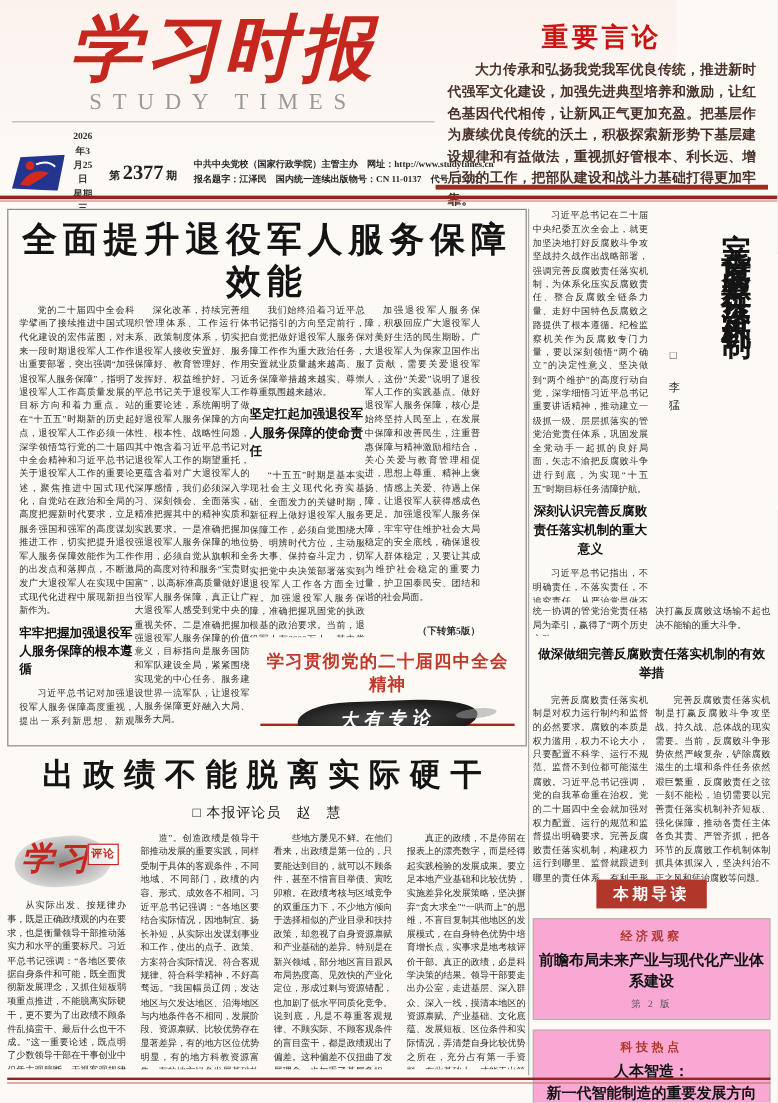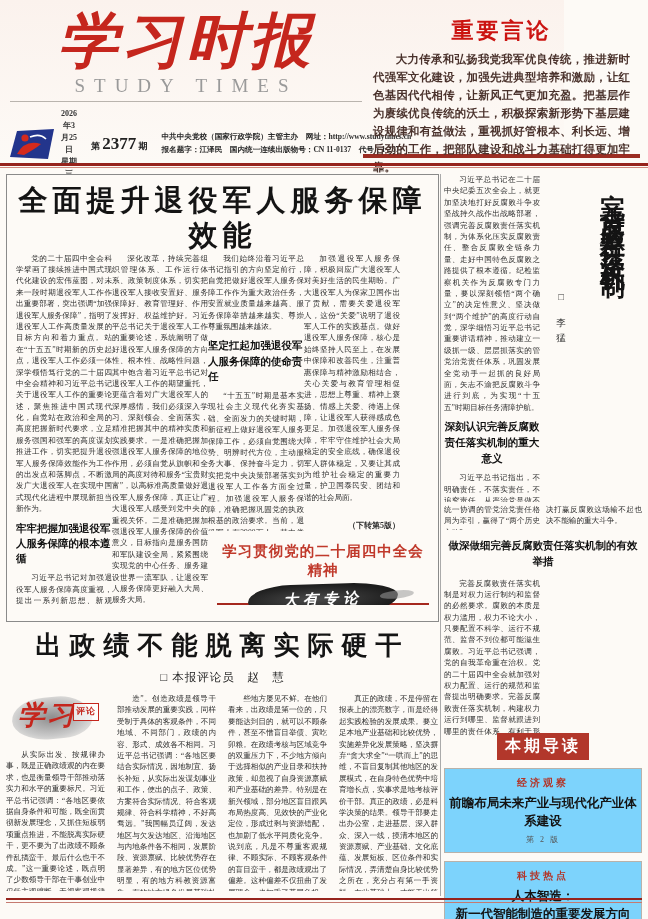--- a/index.html
+++ b/index.html
@@ -90,22 +90,22 @@
               letter-spacing:8px; line-height:1.3; margin-right:14px; }
   .vauthor{ position:absolute; left:8px; top:118px; writing-mode:vertical-rl; font-size:9.5px;
             color:#333; letter-spacing:3px; }
   .r-bridge{ display:flex; gap:6px; height:26px; overflow:hidden; margin-top:2px; }
   .r-sub{ margin:8px 4px; }
   .r-row2{ display:flex; gap:6px; height:158px; overflow:hidden; }
 
   
   .guide{ position:absolute; left:444px; top:733px; width:198px; }
   .guide-header{ width:92px; margin:0 auto; background:#b2372b; color:#fff; text-align:center;
-                 font-size:16px; font-weight:bold; letter-spacing:3px; padding:3px 0; }
-  .guide-box{ border:1px solid #b9b2aa; background:#7dd3fc; margin-top:8px; padding:7px 4px;
+                 font-size:13px; font-weight:bold; letter-spacing:3px; padding:3px 0; }
+  .guide-box{ border:1px solid #b9b2aa; background:#f9a8d4; margin-top:8px; padding:7px 4px;
               text-align:center; }
   .guide-section{ color:#b2372b; font-size:10px; font-weight:bold; letter-spacing:3px; margin-bottom:4px; }
   .guide-title{ font-size:12.5px; font-weight:bold; color:#141414; line-height:1.45; }
   .guide-page{ font-size:8px; color:#555; margin-top:4px; letter-spacing:2px; }
 
   .bottom-rule{ position:absolute; left:6px; top:898px; width:636px; height:5px;
                 border-top:2px solid #96231c; border-bottom:1px solid #c57a70; }
 </style>
 </head>
 <body>
@@ -222,20 +222,24 @@
     </div>
     <div class="r-bridge">
       <div class="rcol">统一协调的管党治党责任格局为牵引，赢得了“两个历史主动”。</div>
       <div class="rcol">决打赢反腐败这场输不起也决不能输的重大斗争。</div>
     </div>
     <div class="r-sub">做深做细完善反腐败责任落实机制的有效举措</div>
     <div class="r-row2">
       <div class="rcol">
         <p>完善反腐败责任落实机制是对权力运行制约和监督的必然要求。腐败的本质是权力滥用，权力不论大小，只要配置不科学、运行不规范、监督不到位都可能滋生腐败。习近平总书记强调，党的自我革命重在治权。党的二十届四中全会就加强对权力配置、运行的规范和监督提出明确要求。完善反腐败责任落实机制，构建权力运行到哪里、监督就跟进到哪里的责任体系，有利于形成全方位监督网络，做到制约常在、监督常在，推动权力在阳光下运行，从源头上遏制腐败滋生和蔓延。</p>
       </div>
+      <div class="rcol">
+        <p>完善反腐败责任落实机制是打赢反腐败斗争攻坚战、持久战、总体战的现实需要。当前，反腐败斗争形势依然严峻复杂，铲除腐败滋生的土壤和条件任务依然艰巨繁重，反腐败责任之弦一刻不能松，迫切需要以完善责任落实机制补齐短板、强化保障，推动各责任主体各负其责、严管齐抓，把各环节的反腐败工作机制体制抓具体抓深入，坚决纠治不正之风和惩治腐败等问题。</p>
+
+      </div>
     </div>
   </div>
 
   <div class="guide">
     <div class="guide-header">本期导读</div>
     <div class="guide-box">
       <div class="guide-section">经济观察</div>
       <div class="guide-title">前瞻布局未来产业与现代化产业体系建设</div>
       <div class="guide-page">第 2 版</div>
     </div>

